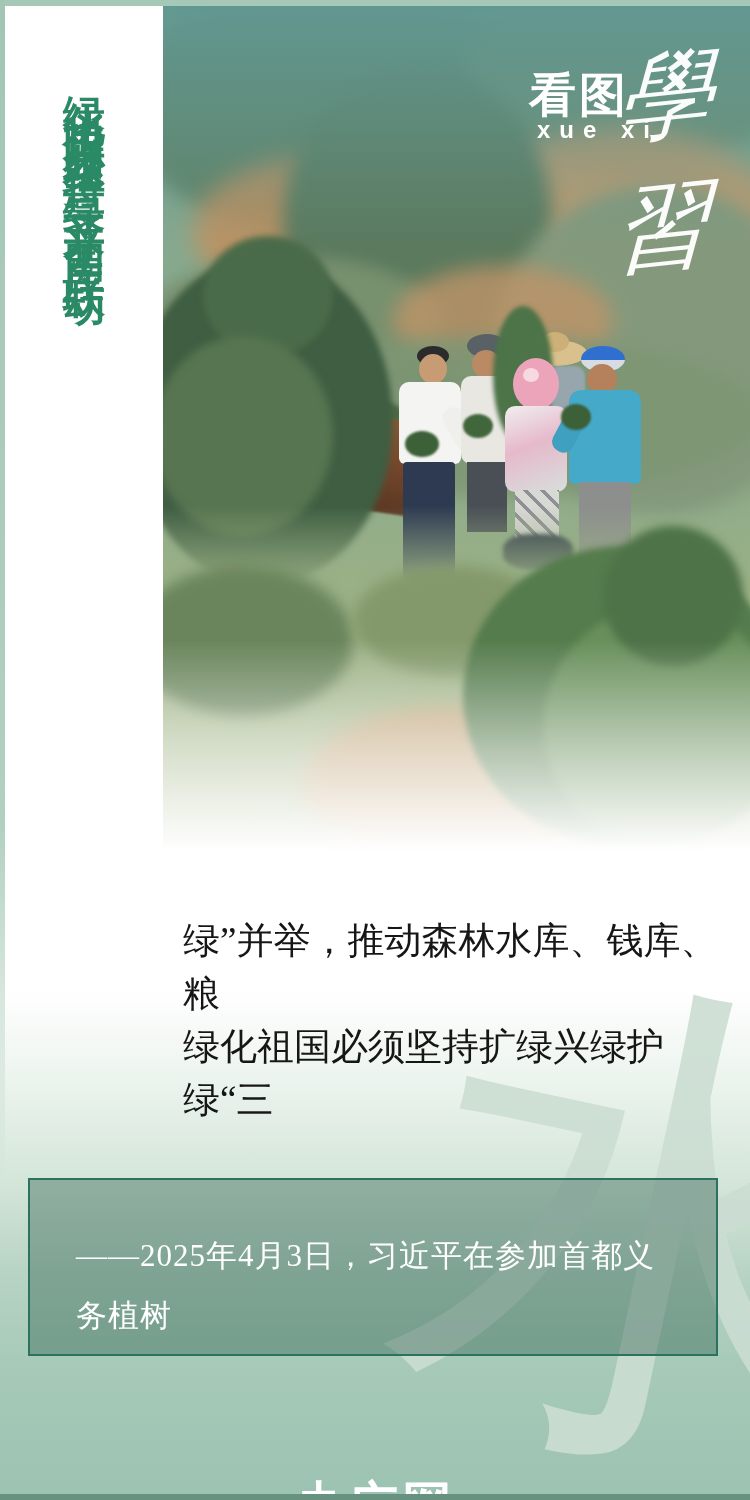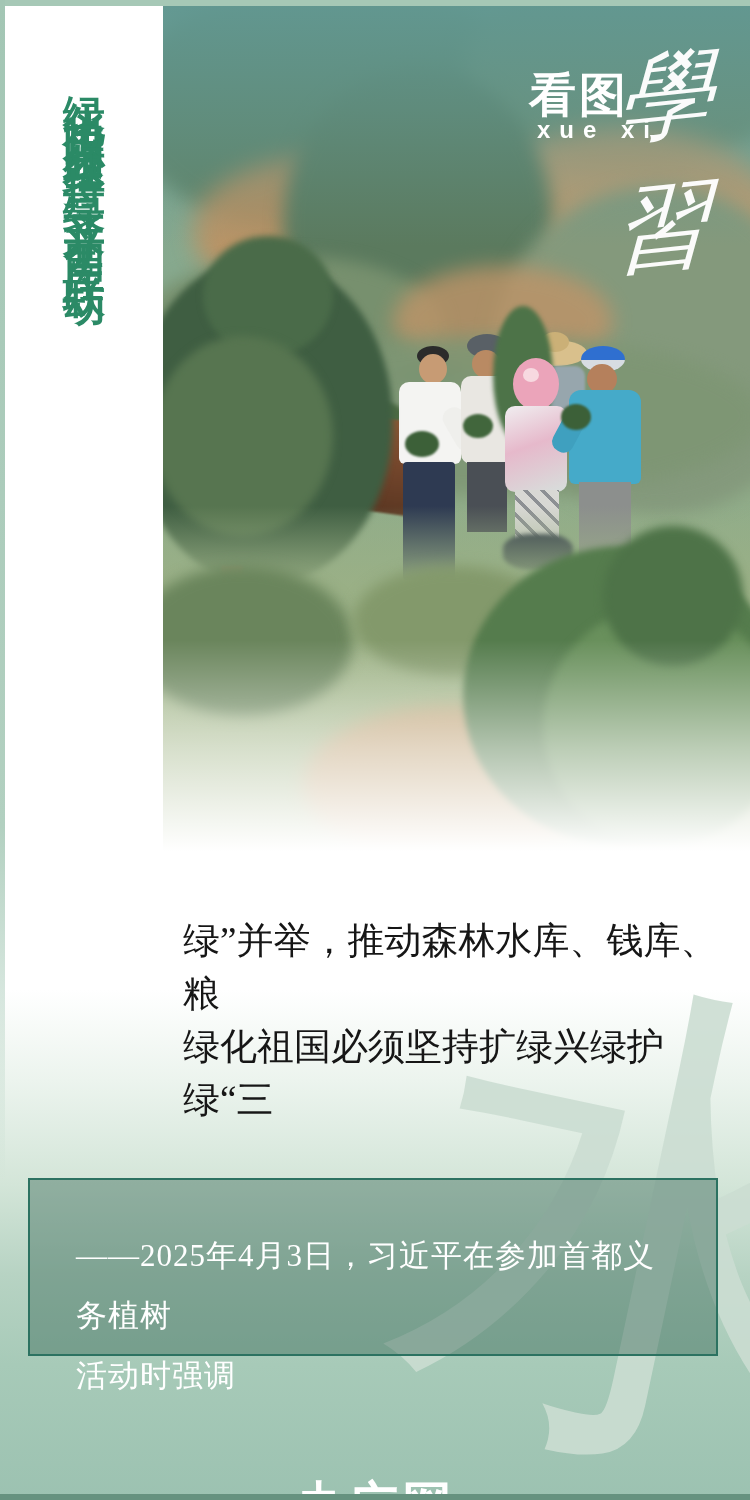--- a/index.html
+++ b/index.html
@@ -154,19 +154,18 @@
 
   <div class="side-title">绿化祖国必须坚持『三绿』并举『四库』联动</div>
 
   <div class="body-text">
     <div>绿”并举，推动森林水库、钱库、粮</div>
     <div>绿化祖国必须坚持扩绿兴绿护绿“三</div>
   </div>
 
   <div class="quote-box">
     <div class="ln">——2025年4月3日，习近平在参加首都义务植树</div>
-    <div class="ln">活动时强调</div>
   </div>
 
   <div class="footer-logo">央广网</div>
 
   <div class="bottom-strip"></div>
 </div>
 
 </body></html>

